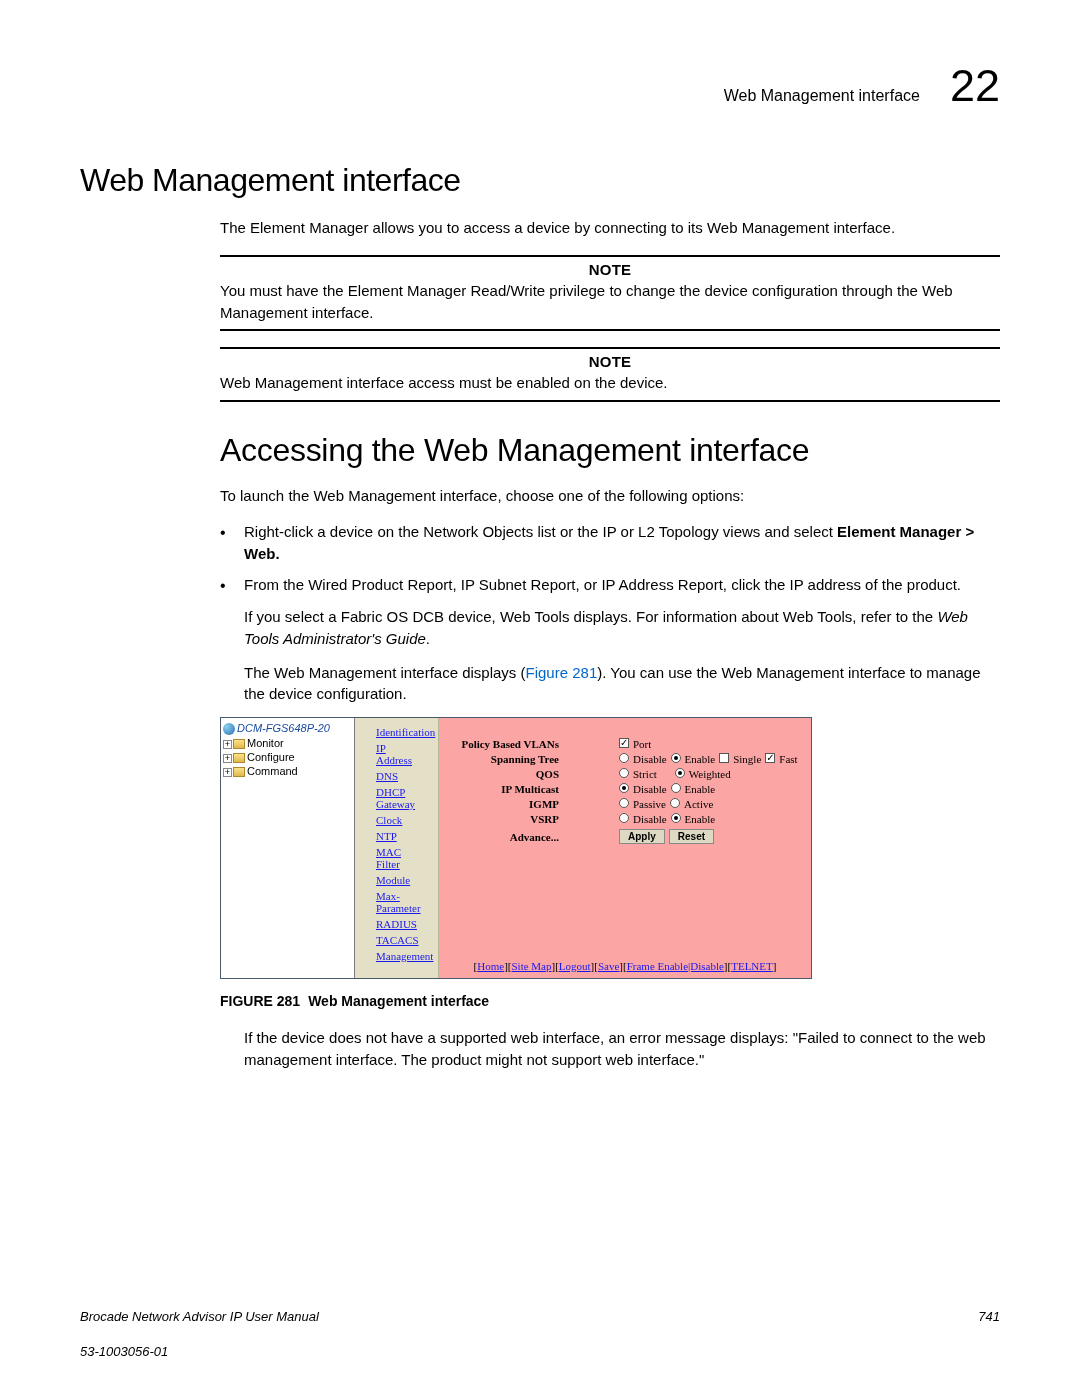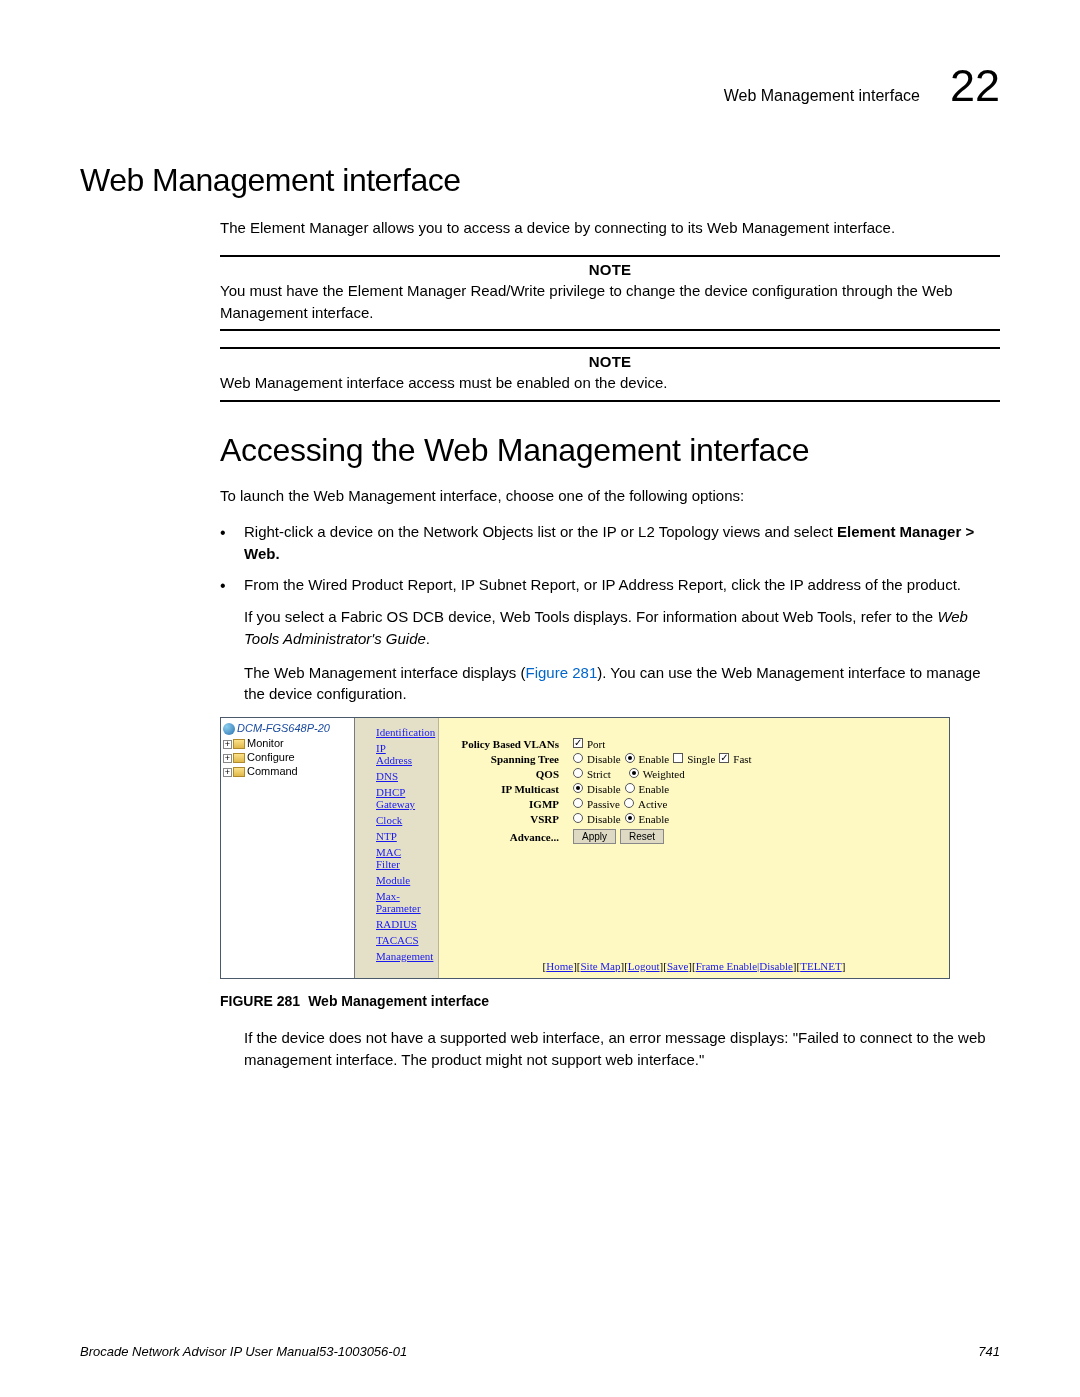--- a/index.html
+++ b/index.html
@@ -94,24 +94,24 @@
   .indent-text {
     font-size: 15px;
     line-height: 1.45;
     margin-left: 164px;
     margin-bottom: 12px;
   }
   .fig-ref { color: #0066cc; }
   
   .screenshot {
     margin-left: 140px;
-    width: 730px;
+    width: 592px;
     height: 262px;
     border: 1px solid #4a5a6a;
-    background: #fef9c3;
+    background: #fca5a5;
     display: flex;
     font-family: "Times New Roman", serif;
     font-size: 11px;
     position: relative;
     overflow: hidden;
   }
   .ss-tree {
     width: 134px;
     background: #fff;
     border-right: 1px solid #7a7a7a;
@@ -171,20 +171,21 @@
   .ss-content {
     flex: 1;
     padding: 20px 8px 8px 10px;
     position: relative;
   }
   .cfg-row {
     display: flex;
     align-items: center;
     margin-bottom: 3px;
     font-size: 11px;
+    gap: 46px;
   }
   .cfg-label {
     width: 116px;
     text-align: right;
     font-weight: bold;
     padding-right: 6px;
   }
   .cfg-opts { display: flex; align-items: flex-start; gap: 4px; padding-left: 8px; }
   .radio {
     display: inline-block;
@@ -210,20 +211,21 @@
     left: 0; top: -2px; font-size: 10px;
   }
   .ss-btn {
     display: inline-block;
     background: #ddd9c2;
     border: 1px solid #888;
     padding: 1px 8px;
     font-family: Tahoma, sans-serif;
     font-size: 10px;
     cursor: pointer;
+    font-weight: bold;
   }
   .ss-footer-links {
     position: absolute;
     bottom: 6px;
     left: 0; right: 0;
     text-align: center;
     font-size: 11px;
   }
   .ss-footer-links span {
     color: #1a1aee;
@@ -244,21 +246,22 @@
     bottom: 38px;
     left: 80px;
     right: 80px;
     display: flex;
     justify-content: space-between;
     font-style: italic;
     font-size: 13px;
   }
   .page-footer .doc-id {
     display: flex;
-    flex-direction: row;
+    flex-direction: column;
+    gap: 20px;
   }
   .page-footer .page-num { font-style: italic; }
 </style>
 </head>
 <body>
 
 <div class="page">
   <div class="header-row">
     <span>Web Management interface</span>
     <span class="chapter-num">22</span>

